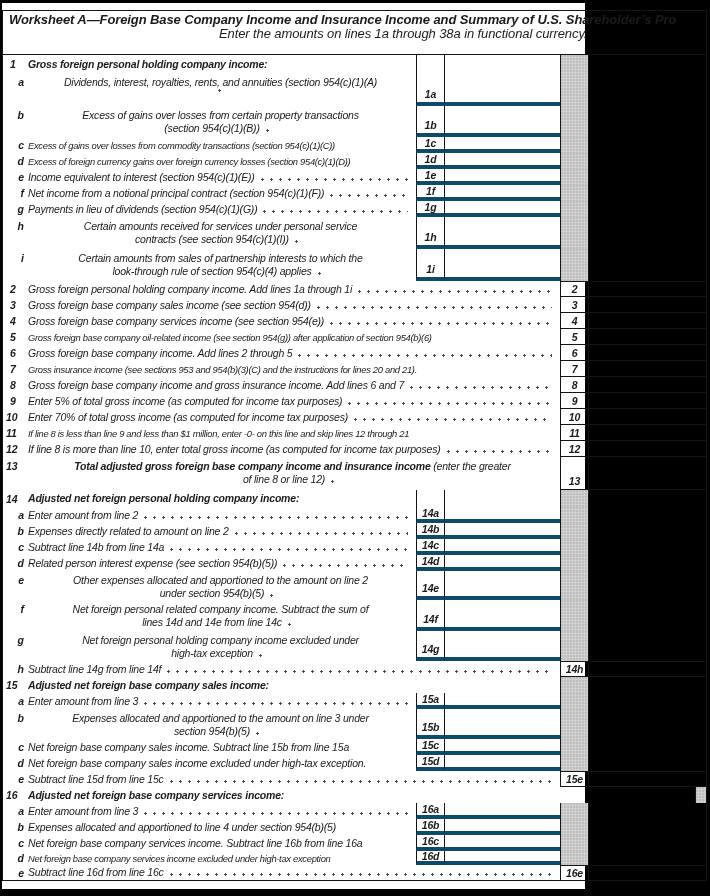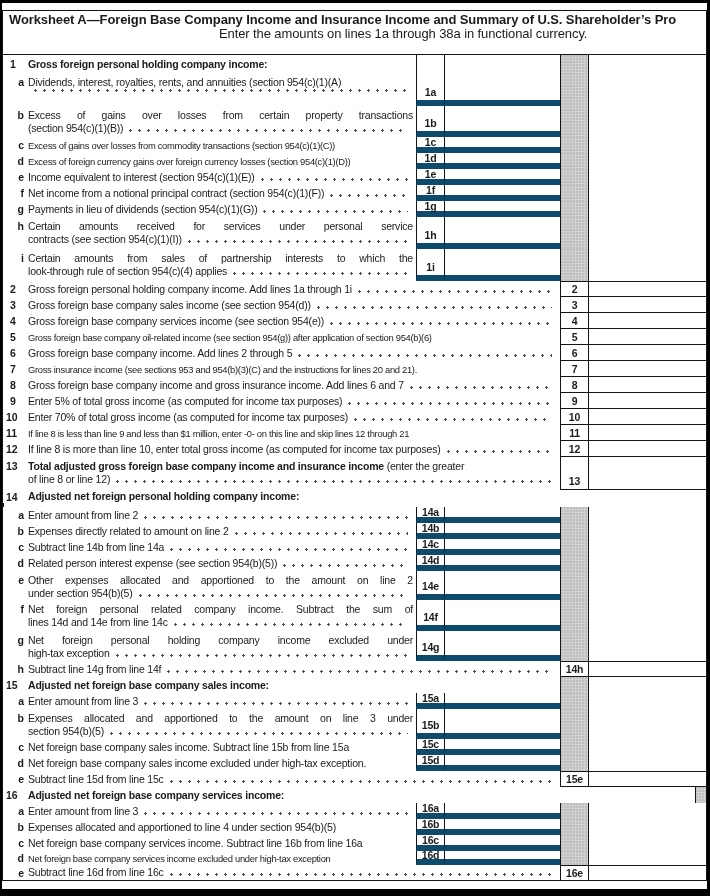--- a/index.html
+++ b/index.html
@@ -1,54 +1,54 @@
 <!DOCTYPE html>
 <html><head>
 <meta charset="utf-8">
 <style>
   html,body{margin:0;padding:0;background:#000;}
   *{box-sizing:border-box;}
   .page{position:relative;width:710px;height:896px;background:#000;overflow:hidden;
         font-family:"Liberation Sans",sans-serif;color:#1b1b1b;}
-  .paper{position:absolute;left:2px;top:3px;width:705px;height:886px;background:#fff;}
+  .paper{position:absolute;left:2px;top:3px;width:583px;height:886px;background:#fff;font-style:italic;}
   .form{position:absolute;left:0;top:7px;width:705px;height:871px;border:1px solid #141414;}
   
   .hdr{height:44px;border-bottom:1px solid #141414;padding:2px 6px 0 6px;overflow:hidden;}
   .hl{font-size:13px;line-height:14px;letter-spacing:-0.1px;white-space:pre;}
   .hl .b{font-weight:bold;}
   .ind{margin-left:210px;}
   
   .tbl{width:703px;}
   .row{display:flex;width:703px;overflow:hidden;}
   .c-text{display:flex;flex:none;overflow:hidden;}
   .row.inner .c-text,.row.section .c-text{width:413px;}
   .row.outer .c-text{width:557px;}
   .gut{flex:none;width:25px;font-weight:bold;font-size:10.5px;display:flex;flex-direction:column;justify-content:center;}
   .gut.letter{align-items:flex-end;padding-right:4px;}
   .gut.num{padding-left:7px;}
   .gut.num2{padding-left:3px;}
   .multi .gut{justify-content:flex-start;padding-top:3px;}
   .body{flex:1;min-width:0;display:flex;flex-direction:column;justify-content:center;padding-right:3px;overflow:hidden;}
-  .multi .body{justify-content:flex-start;padding-top:3px;}
+  .multi .body{justify-content:flex-start;padding-top:3px;align-items:center;}
   .line{display:flex;align-items:baseline;line-height:13px;font-size:10.5px;letter-spacing:-0.2px;}
   .cond .line{font-size:9.4px;letter-spacing:-0.3px;}
   .t{white-space:pre;}
   .t.b{font-weight:bold;}
   .line.jst .t{flex:1;white-space:normal;text-align:justify;text-align-last:justify;}
   .lead{flex:1 0 6px;height:3px;align-self:flex-end;margin:0 5px 3px 6px;
         background-image:radial-gradient(circle at 1.5px 1.5px,#4a4a4a 1.05px,transparent 1.35px);
         background-size:9px 3px;background-repeat:repeat-x;background-position:left bottom;}
   
   .c-il{flex:none;width:28px;}
   .c-ia{flex:none;width:116px;}
   .c-ol{flex:none;width:28px;border-left:1px solid #141414;}
   .c-oa{flex:1;border-left:1px solid #141414;}
   .row.cols .c-il{border-left:1px solid #141414;}
   .row.cols .c-ia{border-left:1px solid #141414;}
-  .row.inner .c-il,.row.inner .c-ia{border-bottom:6px solid #0c4a6e;}
+  .row.inner .c-il,.row.inner .c-ia{border-bottom:4px solid #0c4a6e;}
   .row.outer .c-ol,.row.outer .c-oa{border-bottom:1px solid #141414;}
   .row.outer.top .c-ol,.row.outer.top .c-oa{border-top:1px solid #141414;}
   .row.outer.nobot .c-ol,.row.outer.nobot .c-oa{border-bottom:none;}
   .code{display:flex;align-items:center;justify-content:center;font-weight:bold;font-size:10.5px;letter-spacing:-0.2px;}
   .multi .code{align-items:flex-end;padding-bottom:2px;}
   .shade{background-color:#d1d1d1;
          background-image:radial-gradient(circle at 1px 1px,#bdbdbd .9px,transparent 1.15px);
          background-size:3px 3px;}
 </style>
 </head>
@@ -370,21 +370,21 @@
                 </div>
                 <div class="line">
                   <span class="t">of line 8 or line 12)</span>
                   <div class="lead"></div>
                 </div>
               </div>
             </div>
             <div class="c-ol code">13</div>
             <div class="c-oa amt"></div>
           </div>
-          <div class="row section cols" style="height: 17px; flex-direction: column;">
+          <div class="row section cols" style="height: 17px;">
             <div class="c-text">
               <div class="gut num num2">14</div>
               <div class="body">
                 <div class="line">
                   <span class="t b">Adjusted net foreign personal holding company income:</span>
                 </div>
               </div>
             </div>
             <div class="c-il code"></div>
             <div class="c-ia amt"></div>

